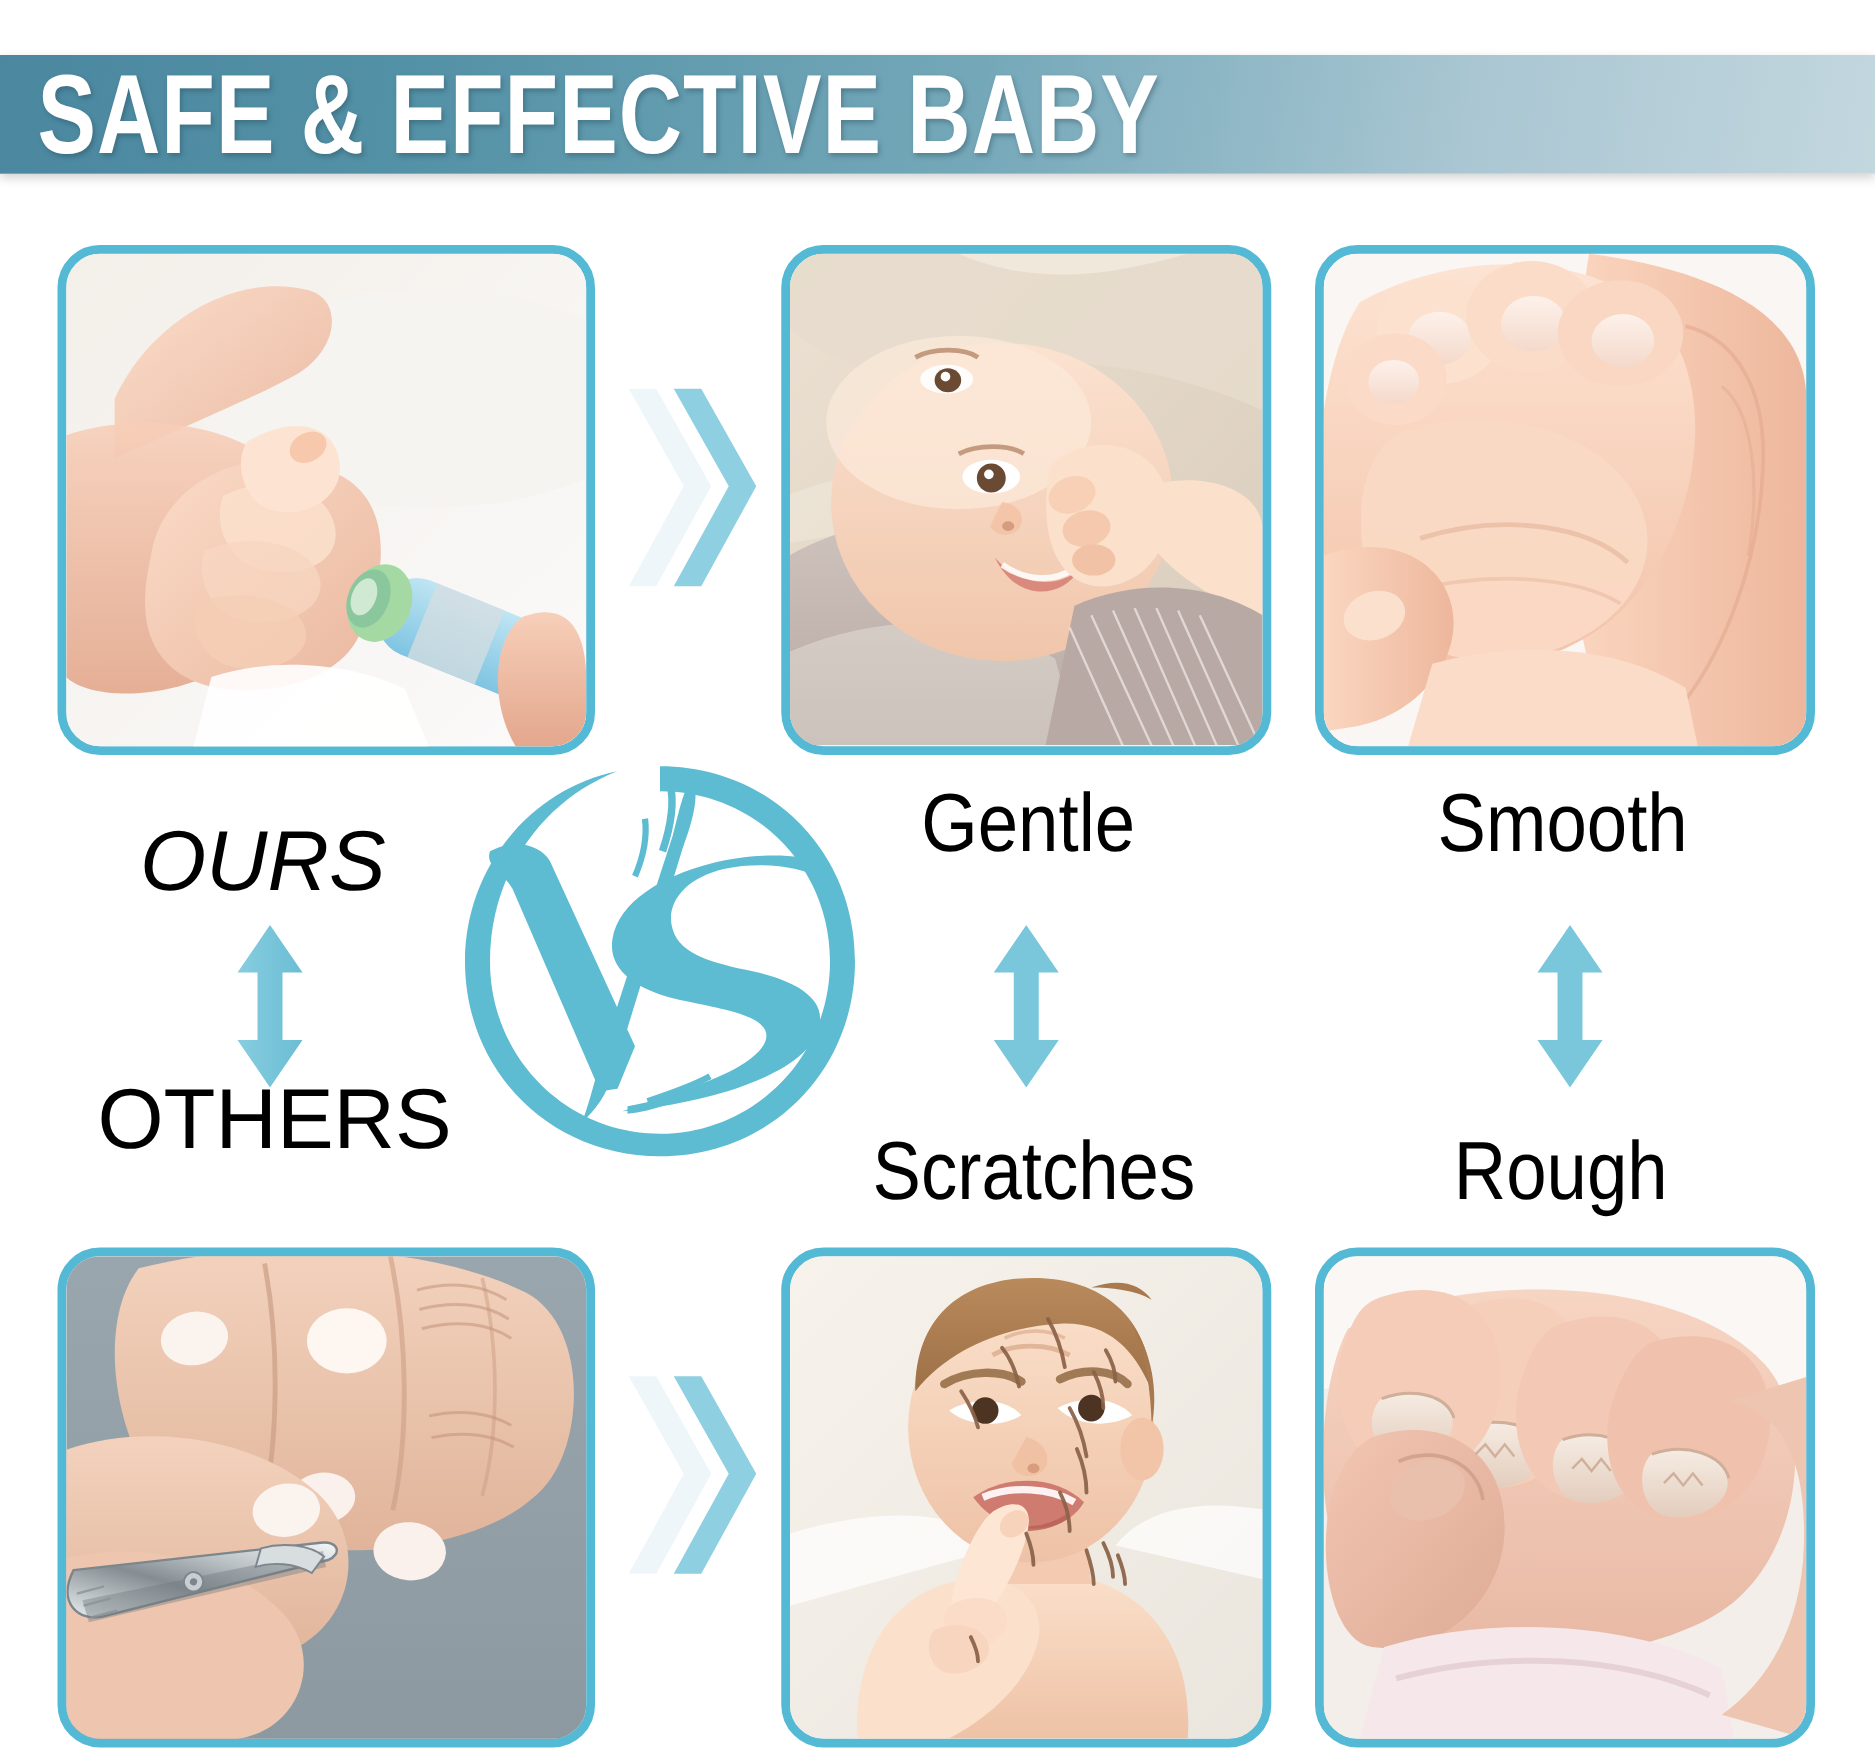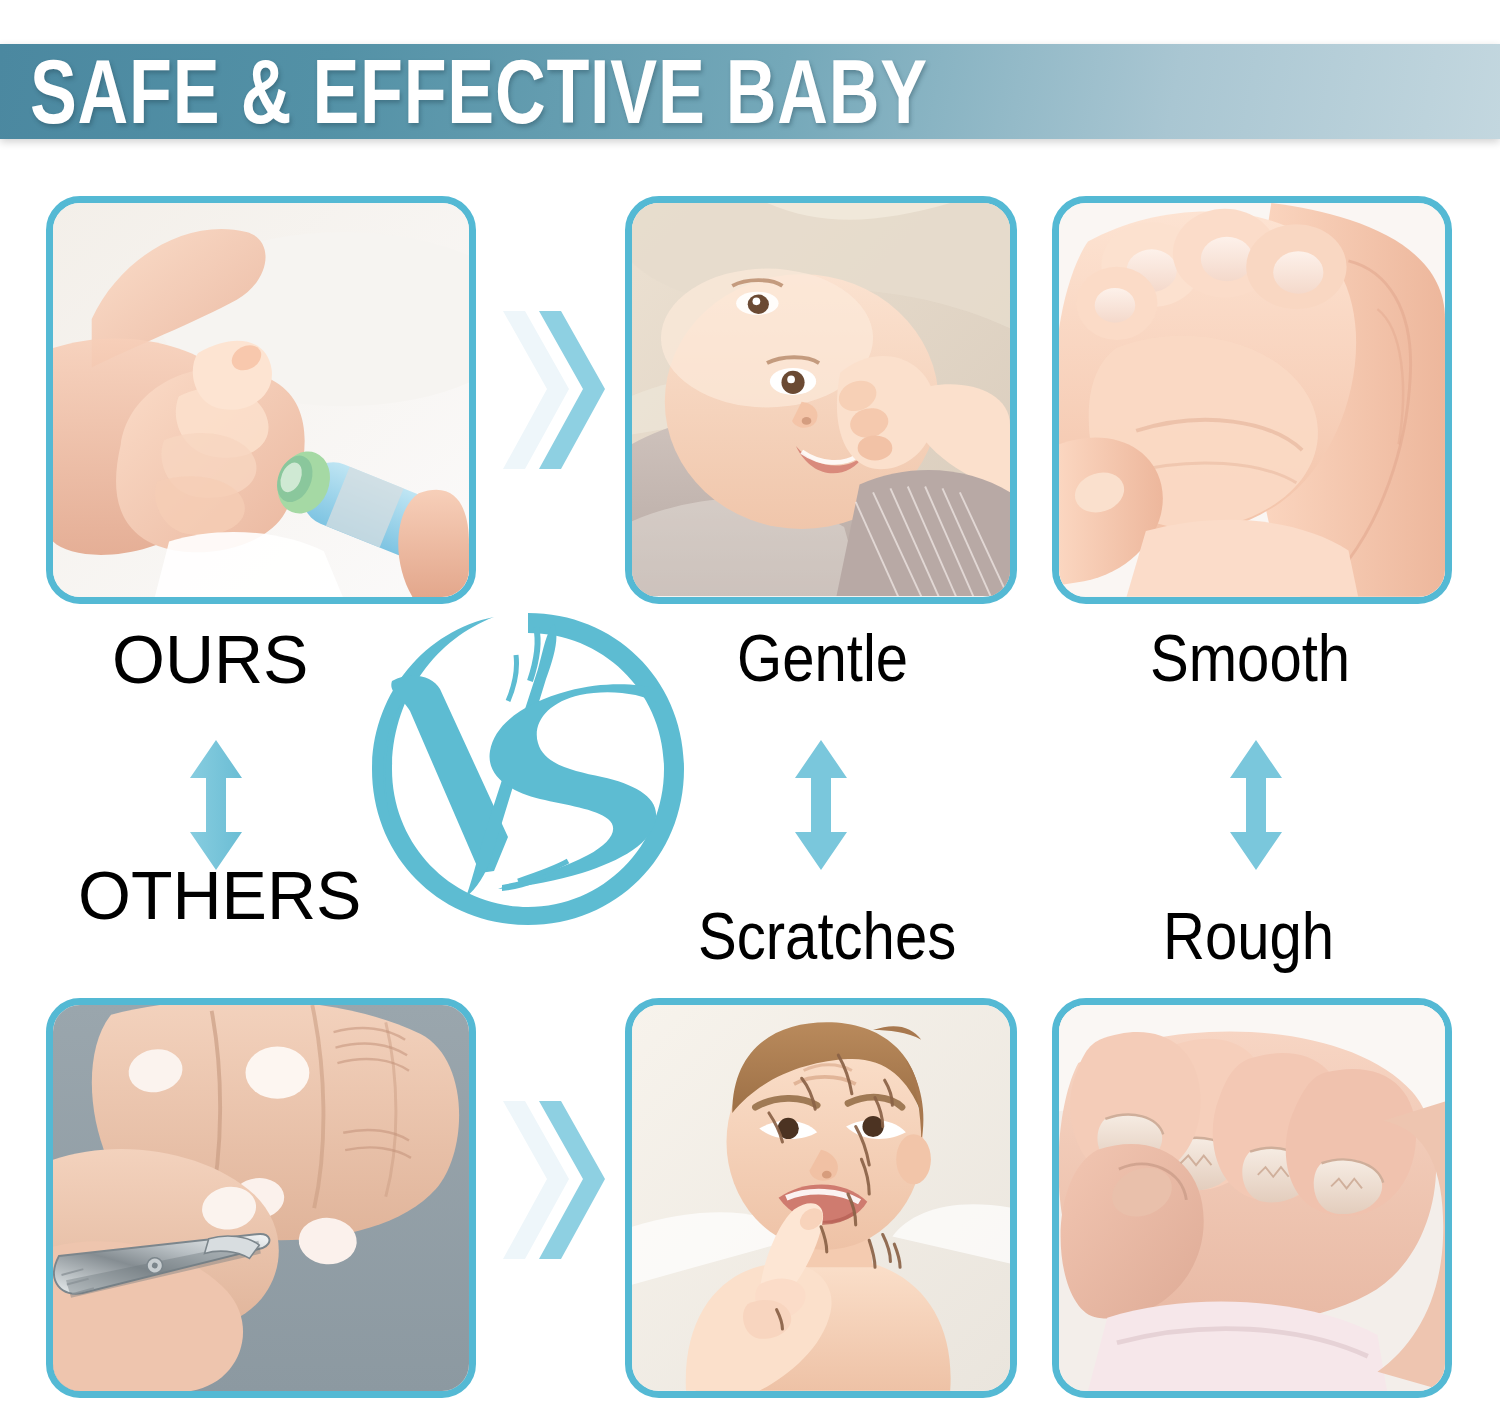--- a/index.html
+++ b/index.html
@@ -234,21 +234,21 @@
     <path d="M80 236 C 150 214 220 226 252 256" stroke="#e7b89f" stroke-width="4" fill="none" opacity=".7"></path>
     <path d="M70 280 C 140 262 210 268 246 290" stroke="#e7b89f" stroke-width="3" fill="none" opacity=".55"></path>
 
     <path d="M0 250 C 50 232 96 250 106 292 C 116 336 78 382 26 392 L 0 396 Z" fill="url(#sk3b)"></path>
     <ellipse cx="42" cy="300" rx="26" ry="20" fill="#fae0cd" transform="rotate(-18 42 300)"></ellipse>
 
     <path d="M90 340 C 170 318 250 328 300 360 L 310 408 L 70 408 Z" fill="#fbdcc9"></path>
   </svg>
 </div>
 
-<div class="label wide" style="left:112px;top:625px;">OURS</div>
+<div class="label wide" style="left:112px;top:655px;font-style:italic;">OURS</div>
 <div class="label narrow" style="left:737px;top:625px;">Gentle</div>
 <div class="label narrow" style="left:1150px;top:625px;">Smooth</div>
 
 <div class="label wide" style="left:78px;top:861px;">OTHERS</div>
 <div class="label narrow" style="left:698px;top:903px;">Scratches</div>
 <div class="label narrow" style="left:1163px;top:903px;">Rough</div>
 
 <div id="vs-badge">
   <svg viewBox="0 0 360 360">
 

